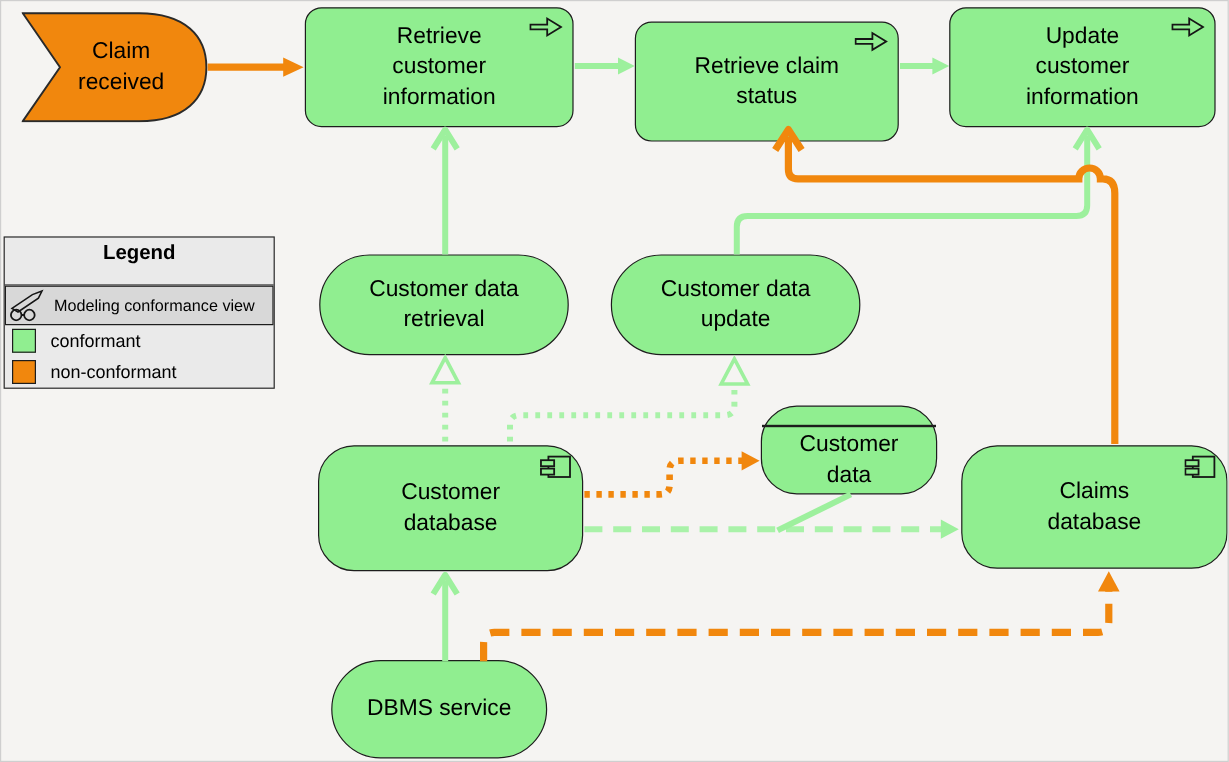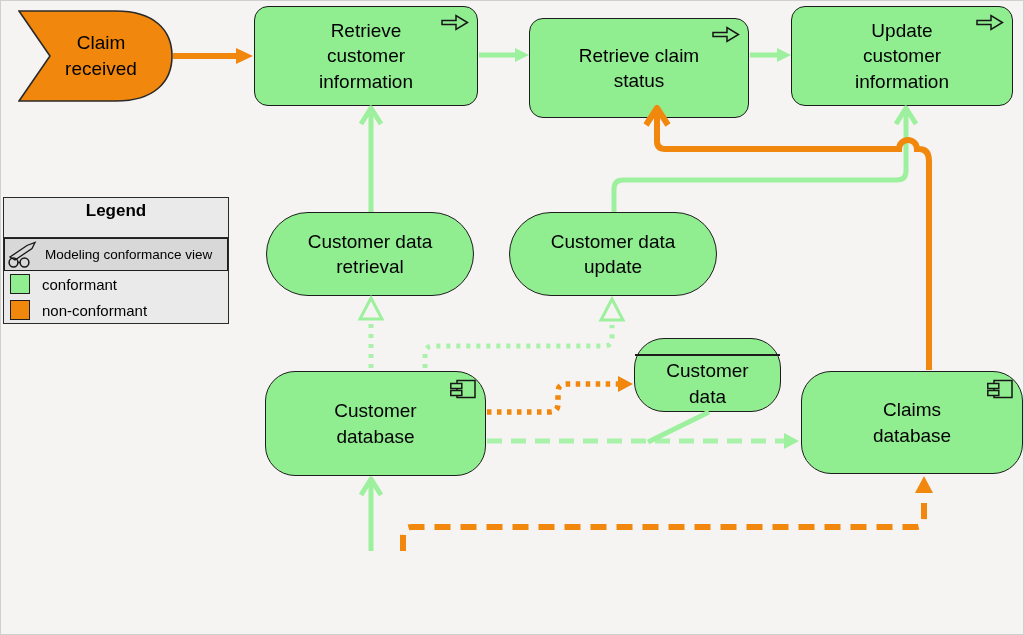--- a/index.html
+++ b/index.html
@@ -80,20 +80,23 @@
   </div>
 
   <div class="node service" style="left:265px;top:211px;width:208px;height:84px;">
     <span class="lbl" style="width:170px;">Customer data retrieval</span>
   </div>
 
   <div class="node service" style="left:508px;top:211px;width:208px;height:84px;">
     <span class="lbl" style="width:170px;">Customer data update</span>
   </div>
 
+  <div class="node service" style="left:275px;top:549px;width:180px;height:82px;">
+    <span class="lbl" style="width:170px;">DBMS service</span>
+  </div>
 
   <div class="node component" style="left:264px;top:370px;width:221px;height:105px;">
     <span class="corner-icon" style="top:7px;">
       <svg width="27" height="21" viewBox="0 0 27 21">
         <rect x="7" y="1.5" width="18" height="17" fill="none" stroke="#161616" stroke-width="1.5"></rect>
         <rect x="0.8" y="4.5" width="11" height="5" fill="var(--green,#90ee90)" stroke="#161616" stroke-width="1.5"></rect>
         <rect x="0.8" y="11.5" width="11" height="5" fill="var(--green,#90ee90)" stroke="#161616" stroke-width="1.5"></rect>
       </svg>
     </span>
     <span class="lbl" style="width:120px;">Customer database</span>

